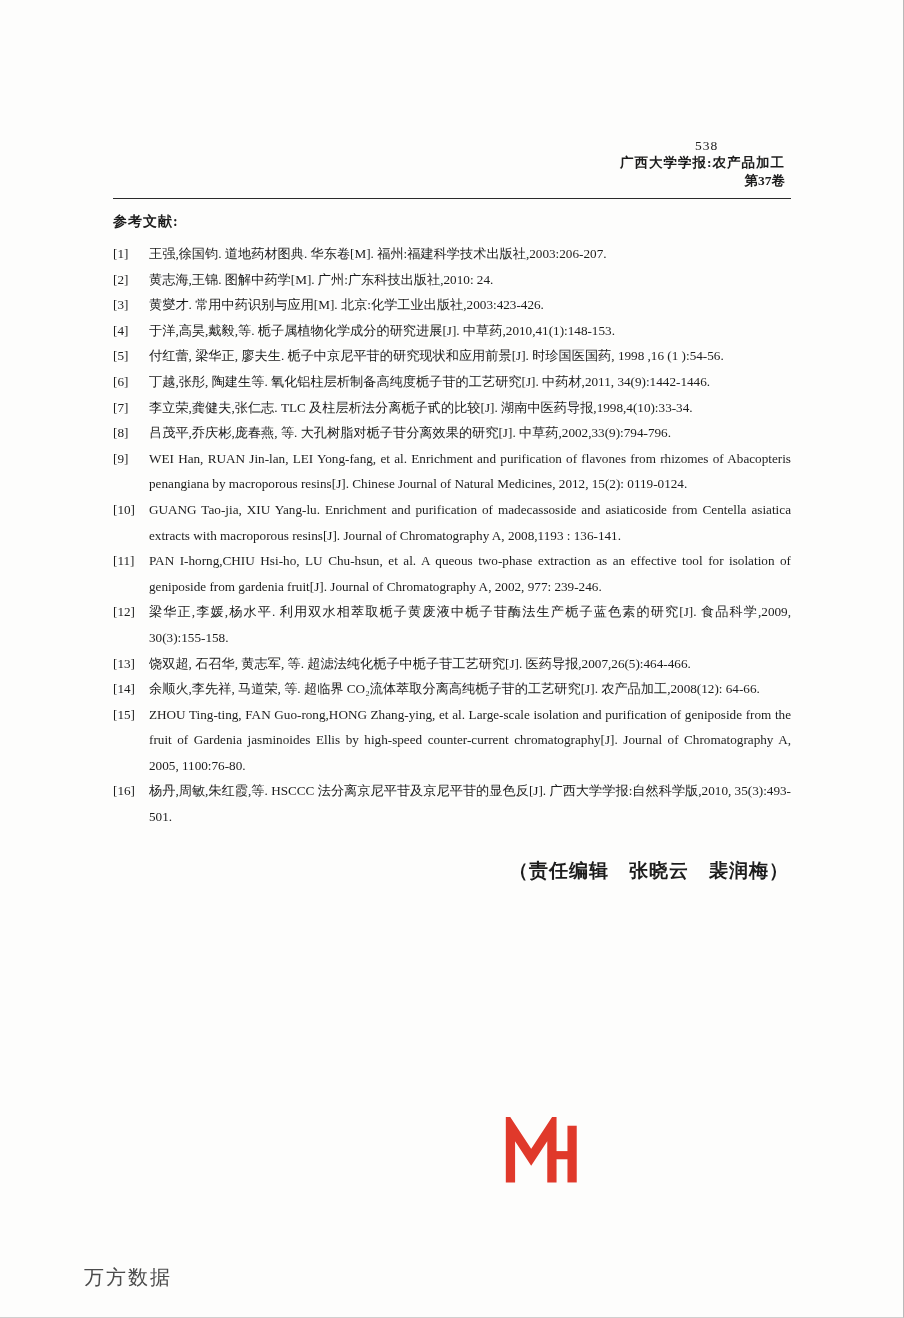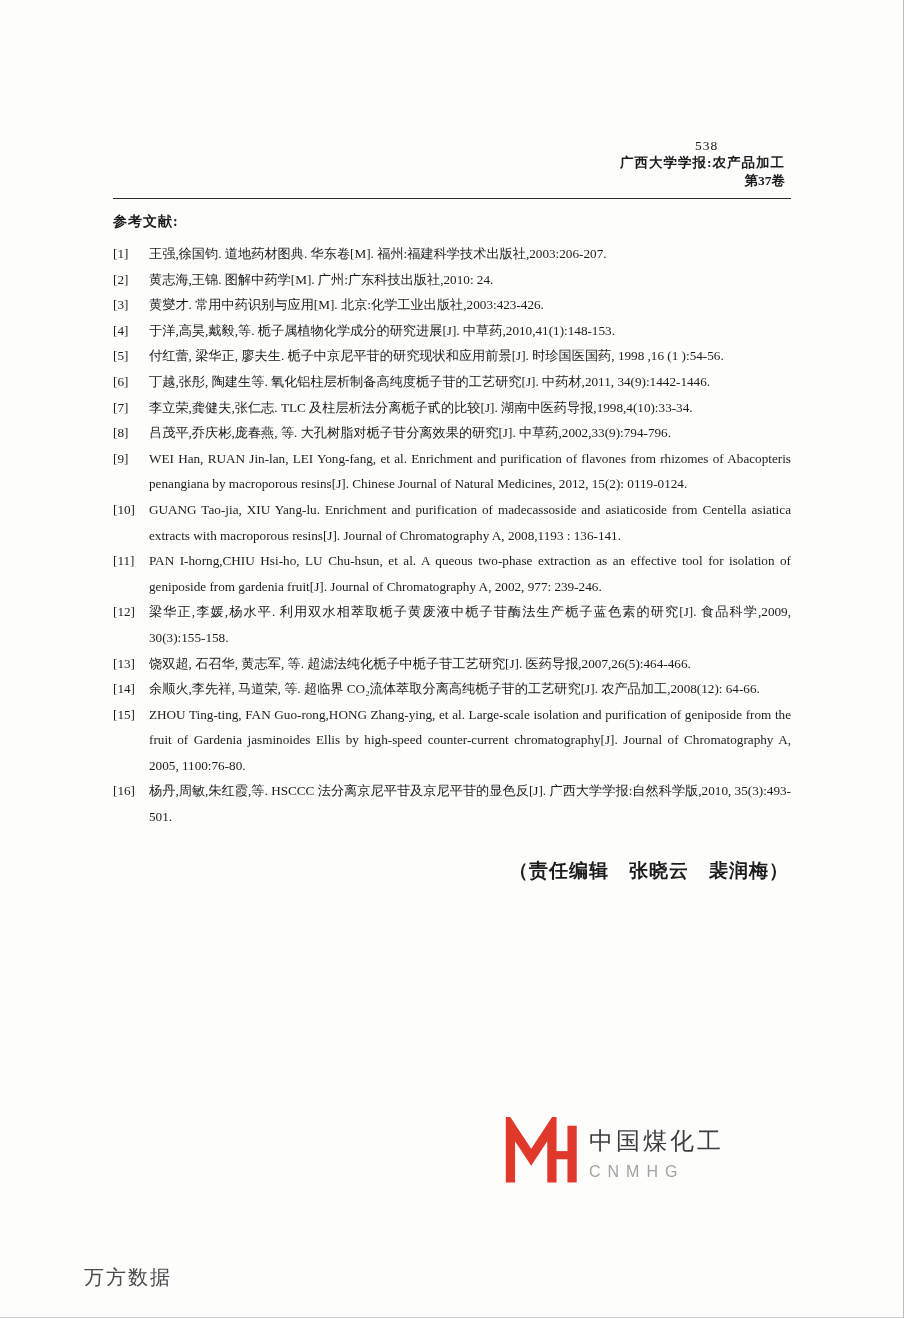--- a/index.html
+++ b/index.html
@@ -209,21 +209,17 @@
     <div class="editor-note">（责任编辑　张晓云　裴润梅）</div>
 
   </div>
 
   <div class="watermark">
     <svg class="wm-logo" viewBox="0 0 132 112" xmlns="http://www.w3.org/2000/svg">
       <path d="M10 110 L10 6 L48 64 L86 6 L86 110" fill="none" stroke="#e0392b" stroke-width="17" stroke-linejoin="miter"></path>
       <path d="M123 6 L123 110" fill="none" stroke="#e0392b" stroke-width="17"></path>
       <path d="M86 60 L123 60" fill="none" stroke="#e0392b" stroke-width="15"></path>
     </svg>
-    <div class="wm-text">
-      <div class="wm-name">中国煤化工</div>
-      <div class="wm-abbr">CNMHG</div>
-    </div>
   </div>
 
   <div class="footer-mark">万方数据</div>
 
 </div>
 
 </body></html>

